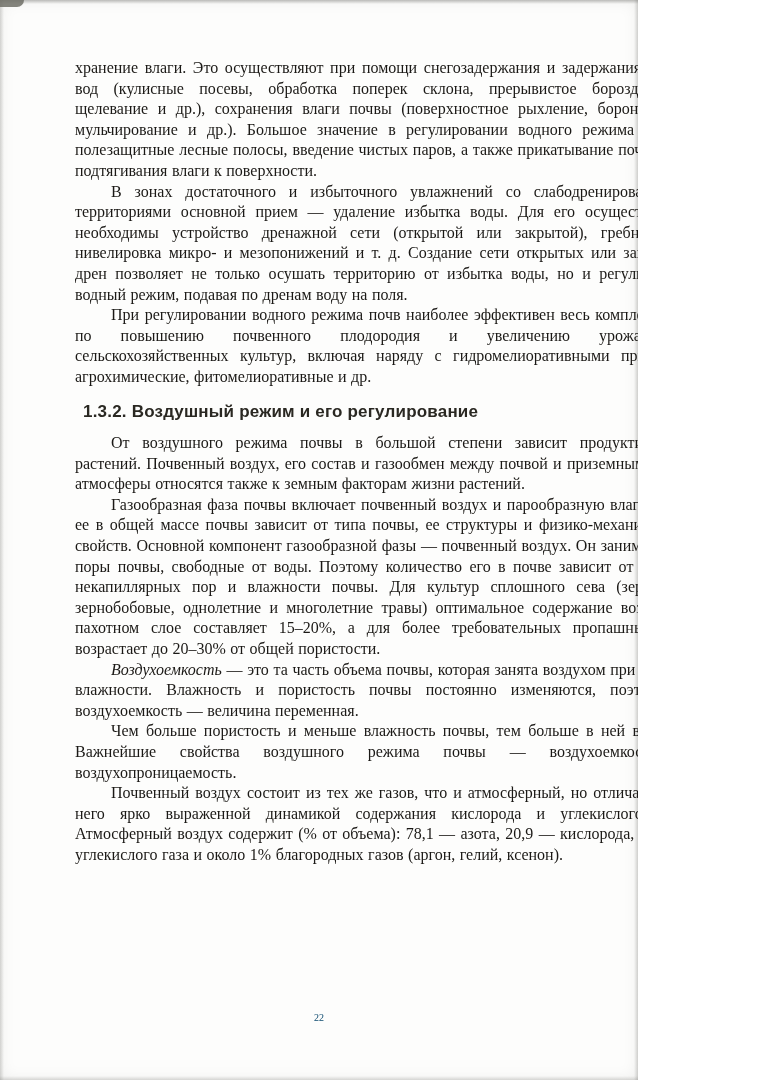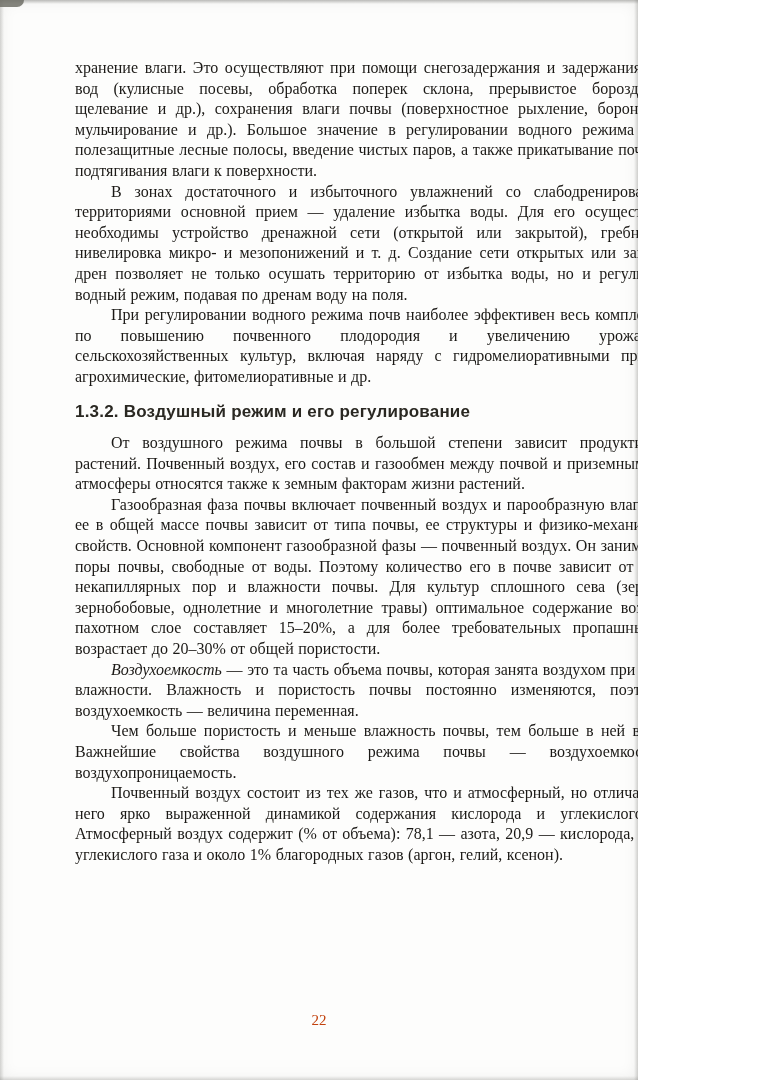--- a/index.html
+++ b/index.html
@@ -61,32 +61,32 @@
     text-indent: 0;
   }
   .term {
     font-style: italic;
   }
   h2.heading {
     font-family: "Liberation Sans", sans-serif;
     font-weight: bold;
     font-size: 17px;
     color: #2a2822;
-    margin: 14px 0 11px 0;
+    margin: 14px 0 11px 8px;
     text-align: left;
     text-indent: 0;
     letter-spacing: 0.2px;
   }
   .page-number {
     position: absolute;
     left: 0; right: 0;
     top: 1012px;
     text-align: center;
-    font-size: 15px;
-    color: #c2410c;
+    font-size: 10px;
+    color: #0c4a6e;
   }
 </style>
 </head>
 <body>
 
 <div class="scan-page">
 
   <div class="scan-edge-top"></div>
   <div class="scan-edge-left"></div>
   <div class="scan-edge-right"></div>

